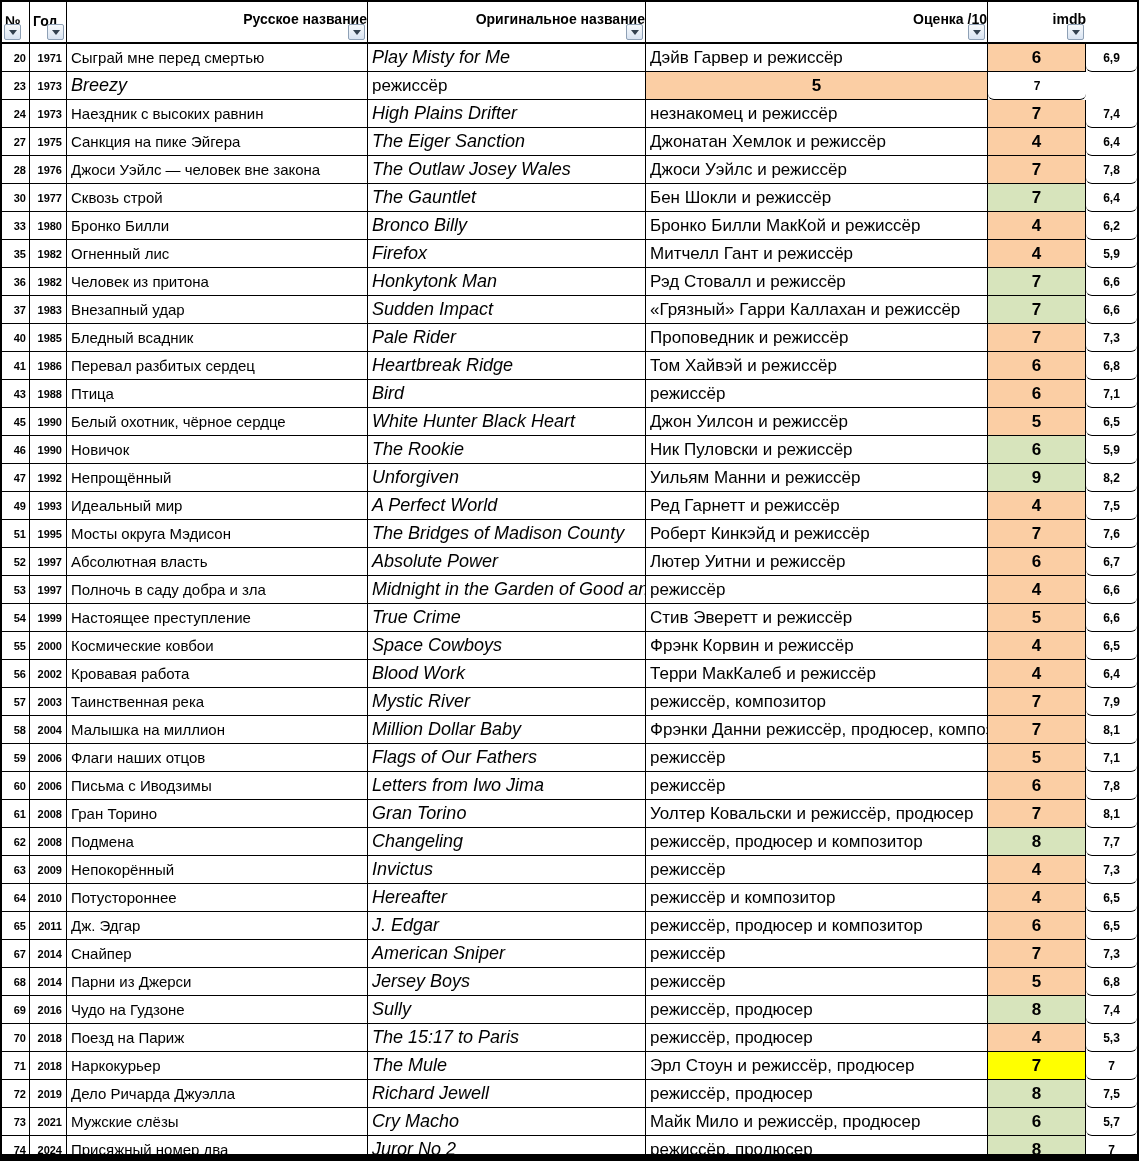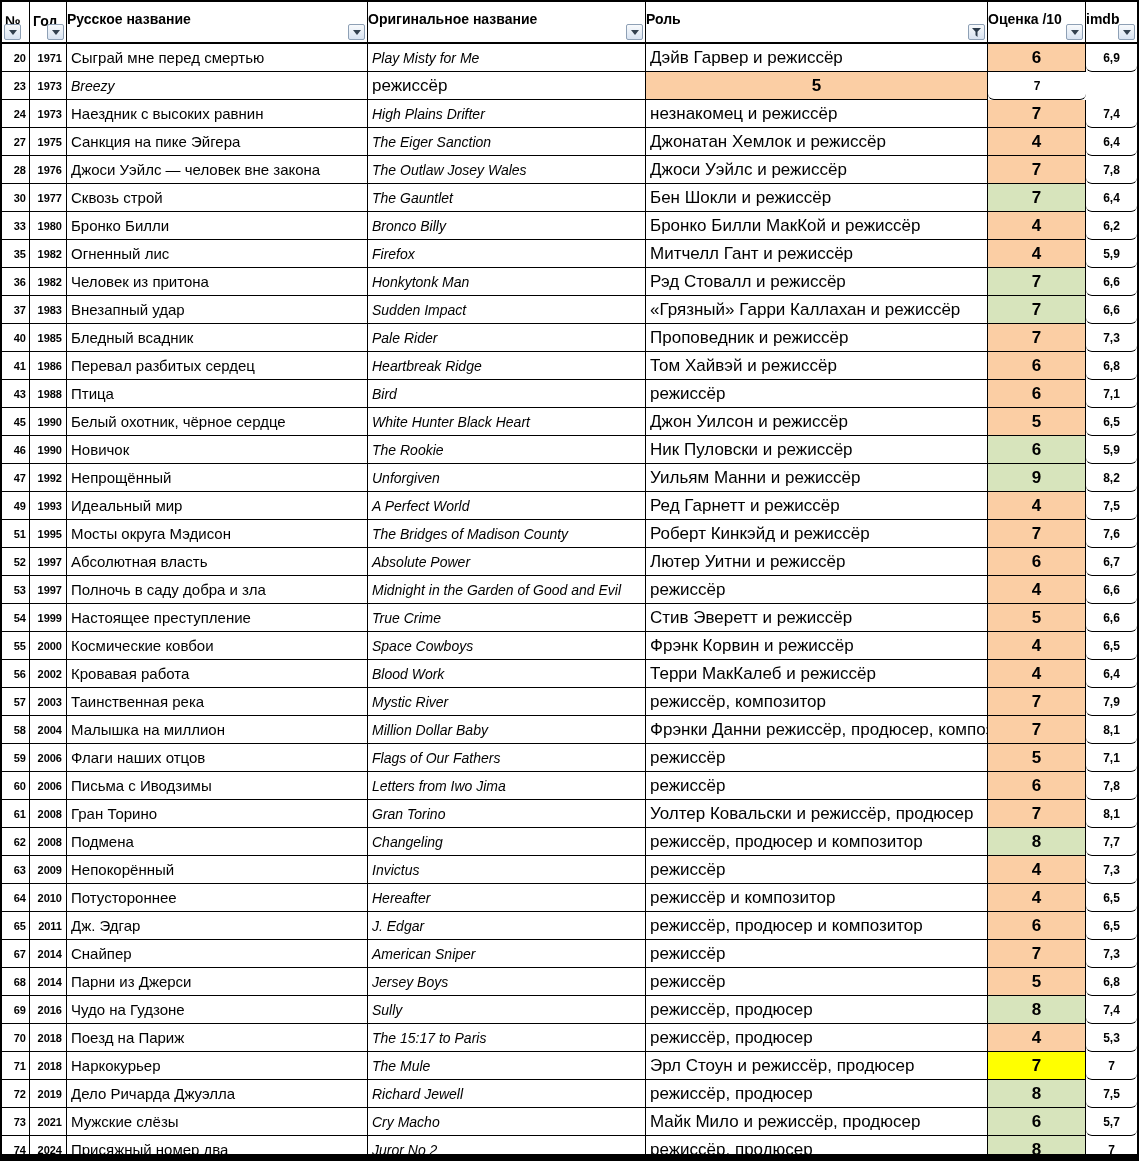--- a/index.html
+++ b/index.html
@@ -10,21 +10,21 @@
   }
   .hrow,.row{display:grid;grid-template-columns:28px 37px 301px 278px 342px 98px 51px;}
   .hrow{height:40px;border-bottom:2px solid #000;}
   .row{height:28px;text-align:center;}
   .hcell{
     position:relative;box-sizing:border-box;border-right:1px solid #000;
     overflow:hidden;background:#fff;
   }
   .hcell:last-child{border-right:none;}
   .hlabel{
-    position:absolute;left:0;right:0;top:9px;text-align:left;
+    position:absolute;left:0;right:0;top:9px;text-align:right;
     font-size:14px;font-weight:700;color:#000;white-space:nowrap;
   }
   .hcell.h-no .hlabel,.hcell.h-year .hlabel{text-align:left;left:3px;top:11px;}
   .fbtn{
     position:absolute;right:2px;bottom:2px;width:17px;height:16px;margin:0;padding:0;
     box-sizing:border-box;border:1px solid #8ea0b5;border-radius:2px;
     background:linear-gradient(#f8fafc,#d9e4f2);
     display:flex;align-items:center;justify-content:center;cursor:pointer;
   }
   .hcell.h-no .fbtn{right:auto;left:2px;}
@@ -35,21 +35,21 @@
   .funnel-wrap{display:flex;align-items:flex-end;gap:1px;}
   .cell{
     box-sizing:border-box;border-right:1px solid #000;border-bottom:1px solid #000;
     overflow:hidden;white-space:nowrap;display:flex;align-items:center;
     color:#000;background:#fff;
   }
   .cell:last-child{border-right:none;border-radius:6px;}
   .c-no{font-size:11px;font-weight:700;justify-content:flex-end;padding-right:3px;}
   .c-year{font-size:11px;font-weight:700;justify-content:flex-end;padding-right:4px;}
   .c-ru{font-size:15px;padding-left:4px;}
-  .c-en{font-size:14px;font-style:italic;padding-left:4px;}
+  .c-en{font-size:18px;font-style:italic;padding-left:4px;}
   .c-role{font-size:17px;padding-left:4px;}
   .c-rating{font-size:17px;font-weight:700;justify-content:center;}
   .c-imdb{font-size:12px;font-weight:700;justify-content:center;}
   .bottom-bar{position:absolute;left:0;right:0;bottom:0;height:5px;background:#000;}
 </style>
 </head>
 <body>
 
 <div class="sheet">
 
@@ -72,30 +72,20 @@
           <span class="arr"></span>
         </button>
     </div>
     <div class="hcell">
       <span class="hlabel">Оригинальное название</span>
       <button class="fbtn">
           <span class="arr"></span>
         </button>
     </div>
     <div class="hcell">
-      <span class="hlabel">Роль</span>
-      <button class="fbtn">
-        <span class="funnel-wrap">
-          <svg width="9" height="9" viewBox="0 0 9 9">
-              <path d="M0 0 H9 L5.5 3.8 V9 L3.5 7.3 V3.8 Z" fill="#2b3a4a"></path>
-            </svg>
-        </span>
-      </button>
-    </div>
-    <div class="hcell">
       <span class="hlabel">Оценка /10</span>
       <button class="fbtn">
           <span class="arr"></span>
         </button>
     </div>
     <div class="hcell">
       <span class="hlabel">imdb</span>
       <button class="fbtn">
           <span class="arr"></span>
         </button>

